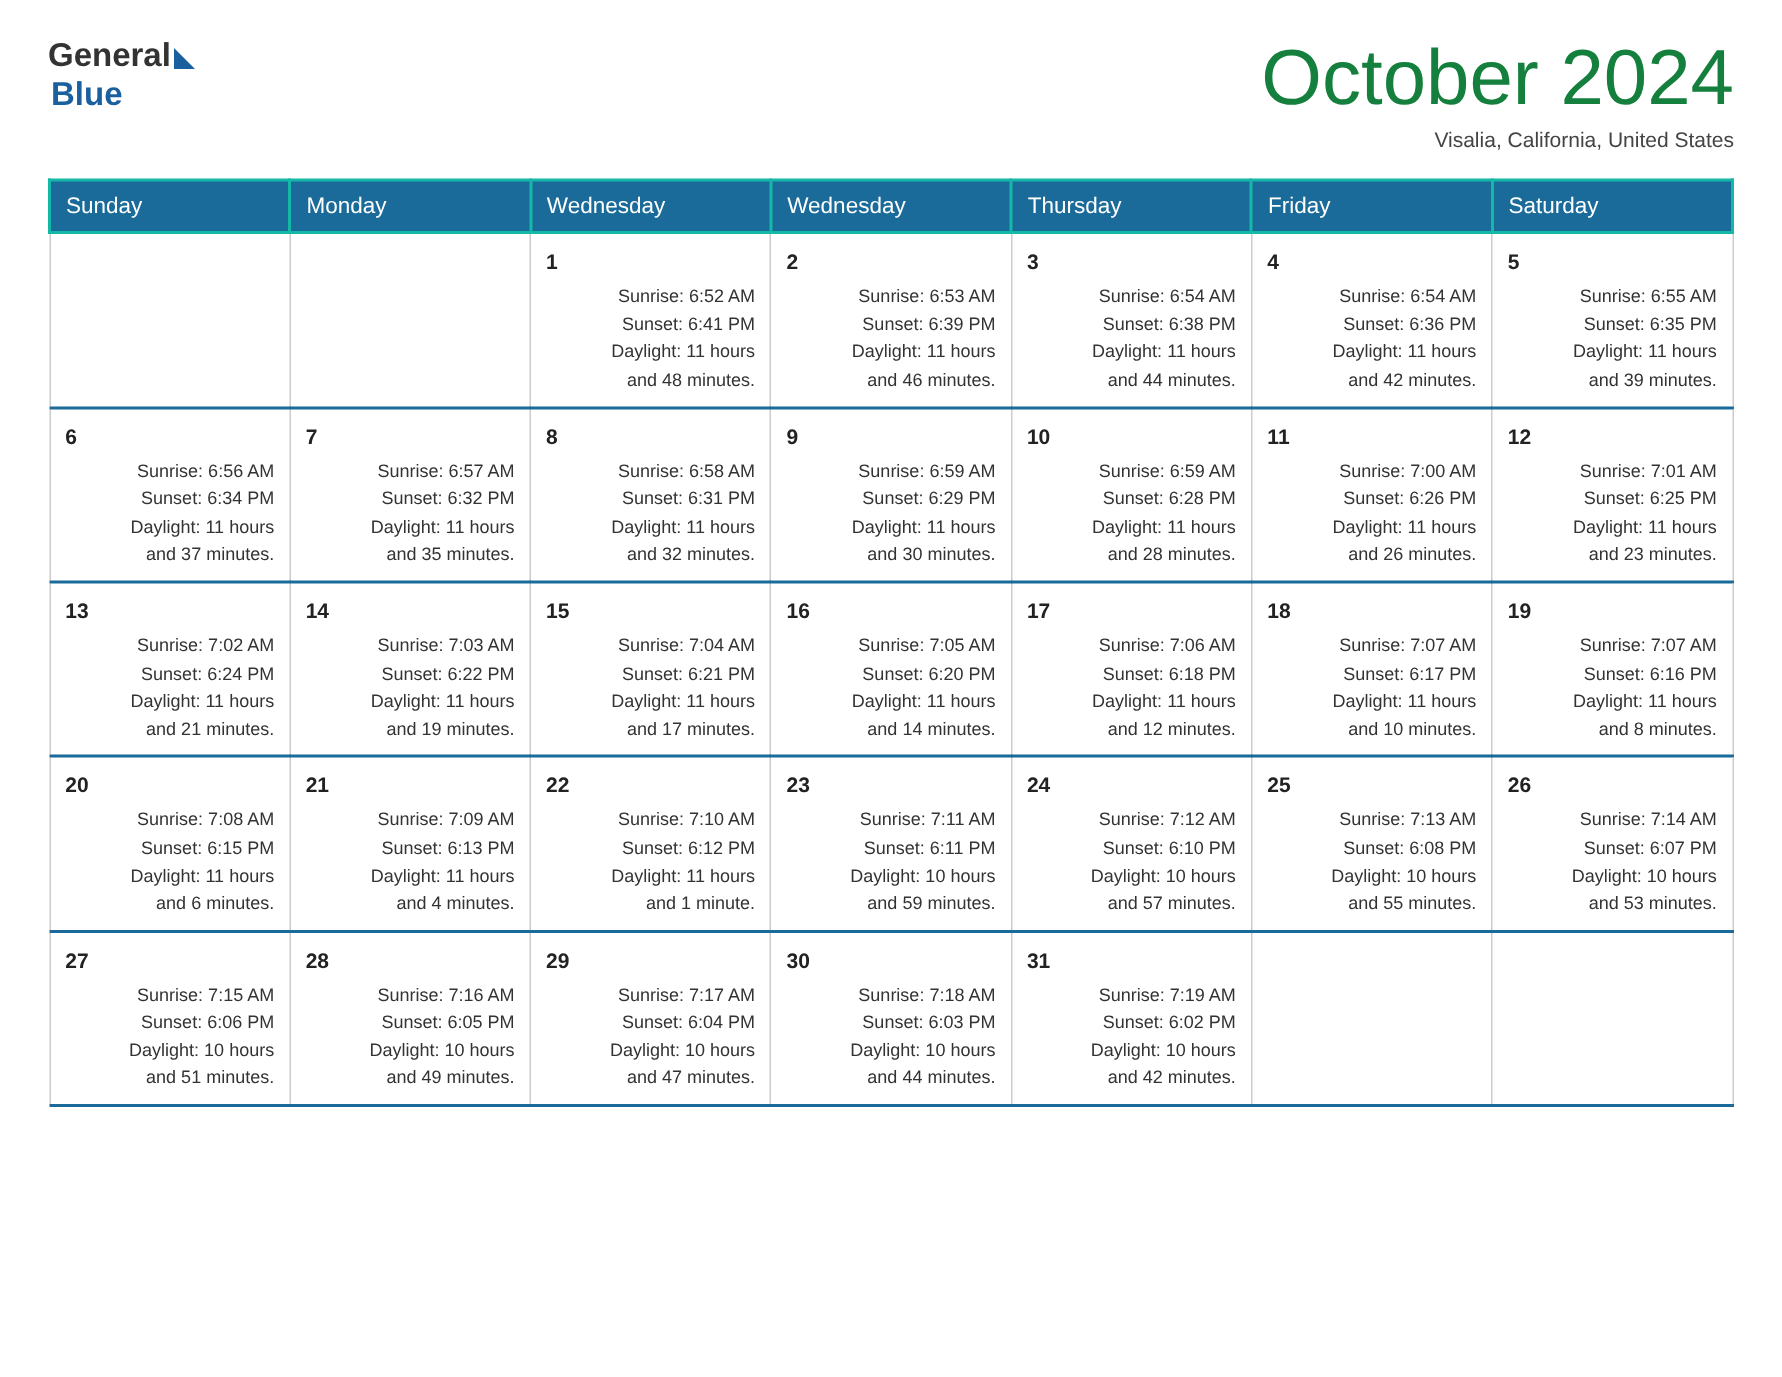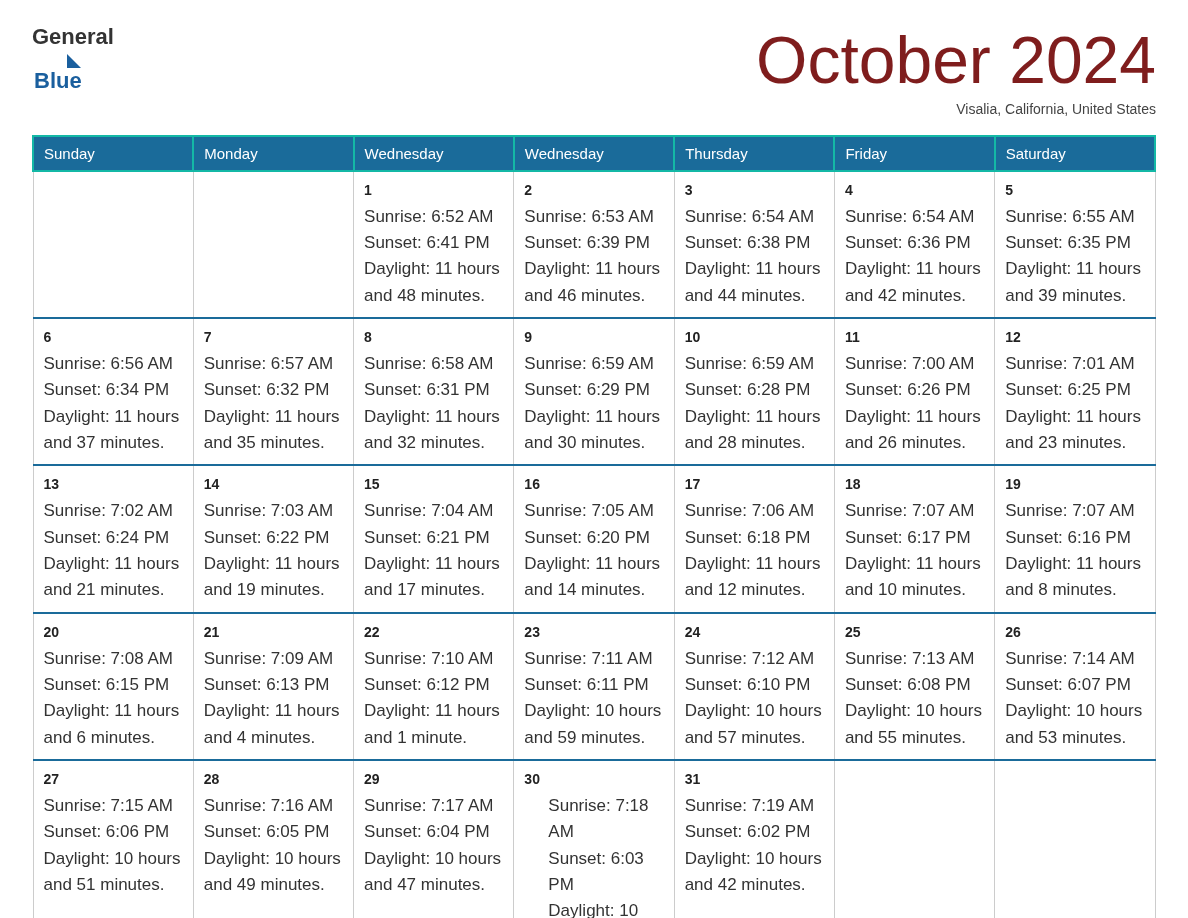--- a/index.html
+++ b/index.html
@@ -18,21 +18,20 @@
     }
     .logo {
       display: flex;
       flex-direction: column;
       align-items: flex-start;
     }
     .logo-text {
       display: flex;
       align-items: center;
       gap: 0;
-      flex-direction: column;
     }
     .logo-general {
       font-size: 22px;
       font-weight: bold;
       color: #333;
     }
     .logo-triangle {
       width: 0;
       height: 0;
       border-left: 14px solid #1a5f9e;
@@ -45,23 +44,23 @@
     .logo-blue {
       font-size: 22px;
       font-weight: bold;
       color: #1a5f9e;
       margin-left: 2px;
     }
     .title-section {
       text-align: right;
     }
     .month-title {
-      font-size: 66px;
+      font-size: 52px;
       font-weight: normal;
-      color: #7f1d1d;
+      color: #15803d;
       line-height: 1.1;
     }
     .location {
       font-size: 14px;
       color: #444;
       margin-top: 4px;
     }
     .calendar {
       width: 100%;
       border-collapse: collapse;
@@ -87,23 +86,24 @@
       line-height: 1.5;
     }
     .day-number {
       font-size: 14px;
       font-weight: bold;
       color: #222;
       display: block;
       margin-bottom: 3px;
     }
     .day-info {
-      font-size: 17px;
+      font-size: 12px;
       color: #333;
       line-height: 1.55;
+      text-align: right;
     }
     .empty-cell {
       background: #fff;
     }
     .calendar tbody tr {
       border-bottom: 2px solid #1a6b9a;
     }
   </style>
 </head>
 <body>

